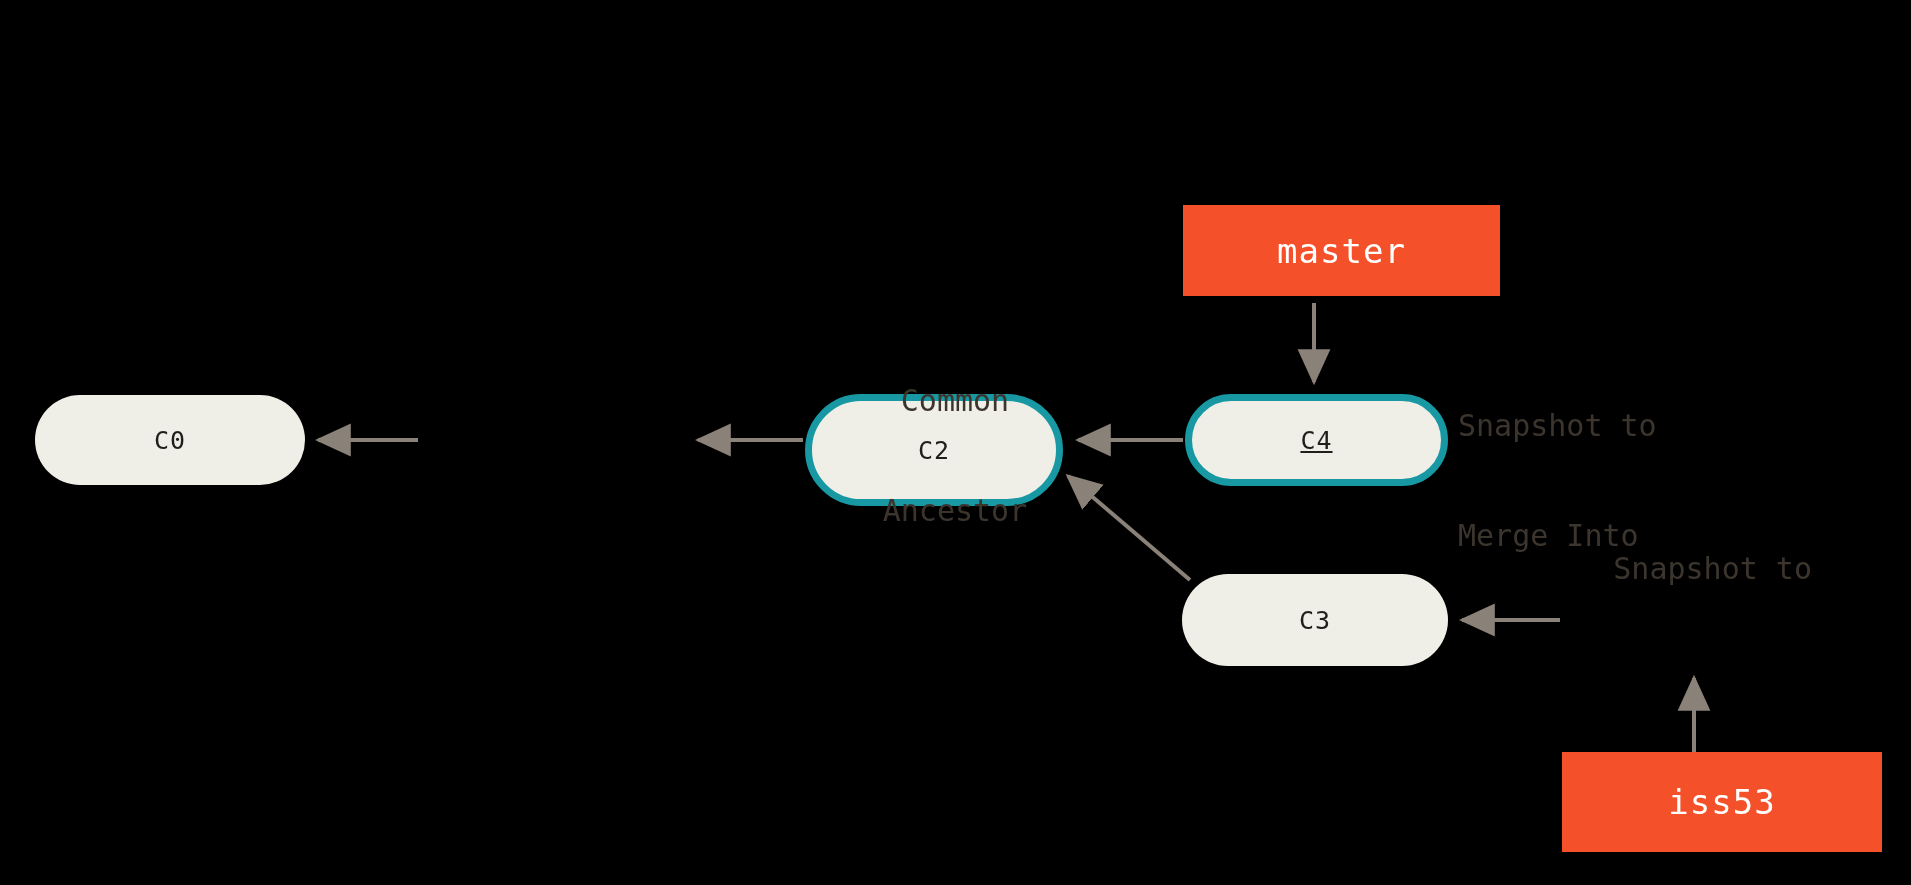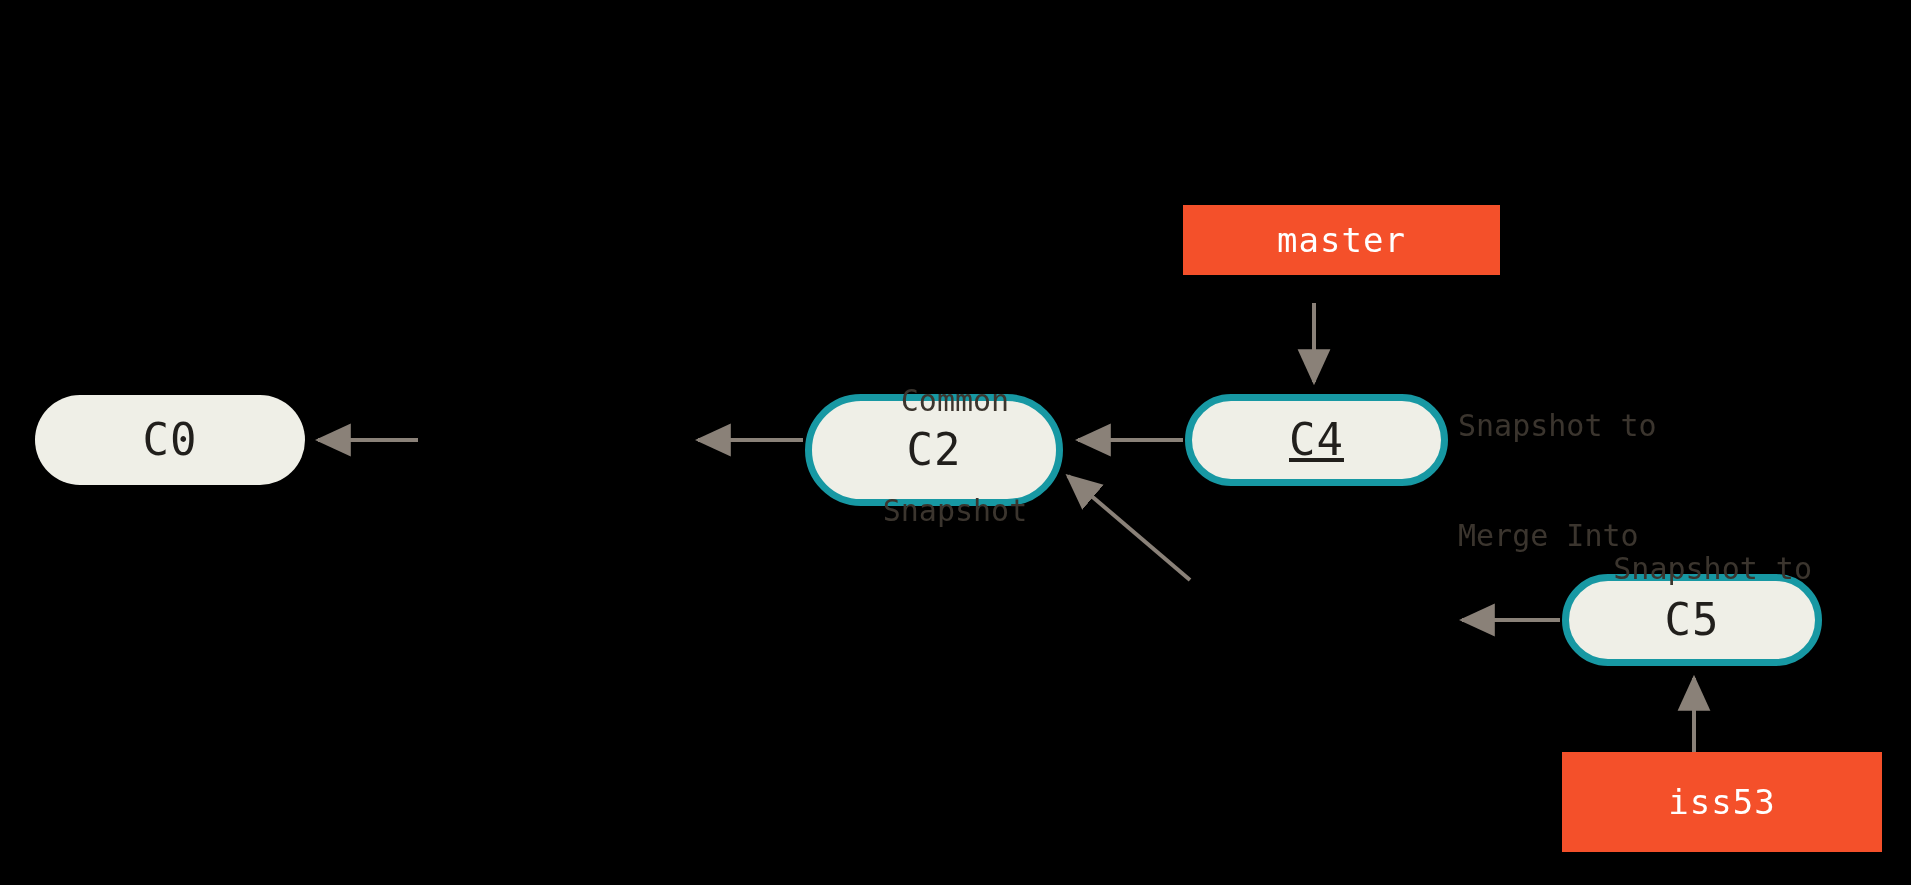--- a/index.html
+++ b/index.html
@@ -31,21 +31,21 @@
   .commit {
     position: absolute;
     box-sizing: border-box;
     background: #EFEFE7;
     border-radius: 999px;
     display: flex;
     align-items: center;
     justify-content: center;
     color: #211F1C;
     font-family: "DejaVu Sans Mono", "Liberation Mono", monospace;
-    font-size: 44px;
+    font-size: 25px;
     letter-spacing: 1px;
     line-height: 1;
   }
   .commit.highlight {
     border: 7px solid #1798A3;
   }
 
   
   .branch {
     position: absolute;
@@ -106,36 +106,36 @@
 
 
   <div class="commit highlight" style="left:805px; top:394px; width:258px; height:112px;">
     <span>C2</span>
   </div>
 
   <div class="commit highlight" style="left:1185px; top:394px; width:263px; height:92px;text-decoration:underline;">
     <span>C4</span>
   </div>
 
-
-  <div class="commit highlight" style="left:1562px; top:574px; width:260px; height:92px;">
-    <span>C5</span>
+  <div class="commit" style="left:1182px; top:574px; width:266px; height:92px;">
+    <span>C3</span>
   </div>
 
-  <div class="branch" style="left:1183px; top:205px; width:317px; height:70px;">
+
+  <div class="branch" style="left:1183px; top:205px; width:317px; height:91px;">
     <span>master</span>
   </div>
 
   <div class="branch" style="left:1562px; top:752px; width:320px; height:100px;">
     <span>iss53</span>
   </div>
 
   <div class="annotation center" style="left:840px; top:310px; width:230px;">
     <div>Common</div>
-    <div>Snapshot</div>
+    <div>Ancestor</div>
   </div>
 
   <div class="annotation" style="left:1458px; top:335px; width:260px;">
     <div>Snapshot to</div>
     <div>Merge Into</div>
   </div>
 
   <div class="annotation right" style="left:1540px; top:478px; width:272px;">
     <div>Snapshot to</div>
   </div>

